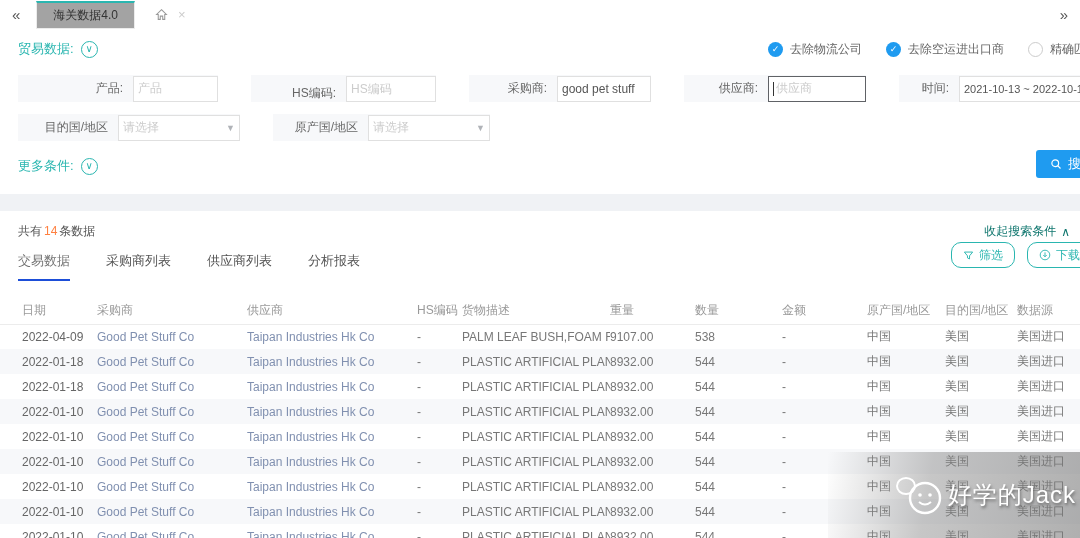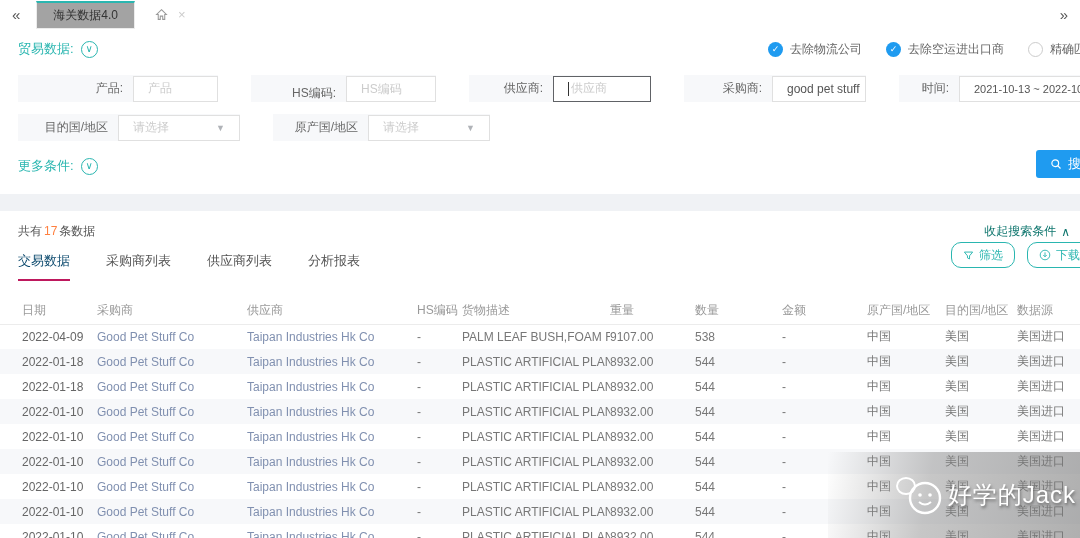--- a/index.html
+++ b/index.html
@@ -37,21 +37,21 @@
     width:15px; height:15px; border-radius:50%; display:inline-flex;
     align-items:center; justify-content:center; font-size:9px; line-height:1;
   }
   .check-circle.checked { background:#1f9bf0; color:#fff; }
   .check-circle.unchecked { border:1px solid #ccc; background:#fff; }
 
   .frow { display:flex; margin-top:12px; justify-content:flex-start; }
   .field { display:flex; align-items:center; background:#f7f8fa; height:27px; font-size:12px; color:#666; }
   .field .lbl { text-align:right; padding-right:10px; white-space:nowrap; }
   .inp {
-    height:26px; border:1px solid #e0e0e0; background:#fff; padding:0 14px;
+    height:26px; border:1px solid #e0e0e0; background:#fff; padding:0 4px;
     font-size:12px; color:#555; display:flex; align-items:center; overflow:hidden; white-space:nowrap;
   }
   .inp.ph { color:#ccc; }
   .inp.focused { border:1px solid #606266; }
   .caret { display:inline-block; width:1px; height:14px; background:#333; margin-right:2px; }
   .sel { justify-content:space-between; }
   .sel .arrow { color:#b0b3b8; font-size:9px; margin-left:6px; }
 
   .row-d { margin-top:11px; display:flex; align-items:center; position:relative; height:28px; }
   .search-btn {
@@ -60,21 +60,21 @@
     display:flex; align-items:center; gap:6px; cursor:pointer;
   }
 
   
   .results-panel { background:#fff; margin-top:17px; padding-top:8px; position:relative; min-height:360px; }
   .count-row { padding:4px 18px 0; font-size:12px; color:#555; display:flex; justify-content:space-between; align-items:center; }
   .count-num { color:#ff8040; padding:0 2px; }
   .collapse-link { color:#0f766e; display:flex; align-items:center; gap:5px; cursor:pointer; margin-right:-8px; font-size:12px; white-space:nowrap;justify-content:flex-end; }
   .tabs-row { display:flex; gap:36px; padding:12px 18px 0; font-size:13px; color:#555; position:relative; }
   .tab-item { padding-bottom:9px; cursor:pointer; white-space:nowrap; }
-  .tab-item.active { color:#0c4a6e; border-bottom:2px solid #be185d; }
+  .tab-item.active { color:#737373; border-bottom:2px solid #1d4ed8; }
   .action-buttons { position:absolute; right:-12px; top:2px; display:flex; gap:12px; }
   .btn-outline {
     border:1px solid #2ab6b0; color:#2ab6b0; background:#fff; border-radius:10px;
     height:26px; padding:0 11px; font-size:12px; display:flex; align-items:center; gap:5px;
     cursor:pointer; white-space:nowrap;
   }
 
   
   table { margin-top:16px; width:1122px; border-collapse:collapse; table-layout:fixed; }
   th {
@@ -141,29 +141,29 @@
   <div class="frow" style="gap:33px;">
     <div class="field" style="width:200px;">
       <span class="lbl" style="width:115px;">产品:</span>
       <span class="inp ph" style="width:85px;">产品</span>
     </div>
     <div class="field" style="width:185px;align-items:flex-end;">
       <span class="lbl" style="width:95px;">HS编码:</span>
       <span class="inp ph" style="width:90px;">HS编码</span>
     </div>
     <div class="field" style="width:182px;">
+      <span class="lbl" style="width:88px;">采购商:</span>
+      <span class="inp" style="width:94px;">good pet stuff</span>
+    </div>
+    <div class="field" style="width:182px;">
       <span class="lbl" style="width:84px;">供应商:</span>
       <span class="inp focused" style="width:98px;">
         <span class="caret"></span>
         <span class="ph" style="color:#ccc;">供应商</span>
       </span>
-    </div>
-    <div class="field" style="width:182px;">
-      <span class="lbl" style="width:88px;">采购商:</span>
-      <span class="inp" style="width:94px;">good pet stuff</span>
     </div>
     <div class="field" style="width:192px;">
       <span class="lbl" style="width:60px;">时间:</span>
       <span class="inp" style="width:132px;font-size:11px;">2021-10-13 ~ 2022-10-12</span>
     </div>
   </div>
 
   <div class="frow" style="gap:33px;">
     <div class="field" style="width:222px;">
       <span class="lbl" style="width:100px;">目的国/地区</span>
@@ -193,21 +193,21 @@
         </svg>
       <span>搜索</span>
     </button>
   </div>
 </div>
 
 <div class="results-panel">
 
   <div class="count-row">
     <span>
-      <span>共有</span><span class="count-num">17</span><span>条数据</span>
+      <span>共有</span><span class="count-num">14</span><span>条数据</span>
     </span>
     <span class="collapse-link">
       <span>收起搜索条件</span>
       <span>∧</span>
     </span>
   </div>
 
   <div class="tabs-row">
     <span class="tab-item active">交易数据</span>
     <span class="tab-item">采购商列表</span>

